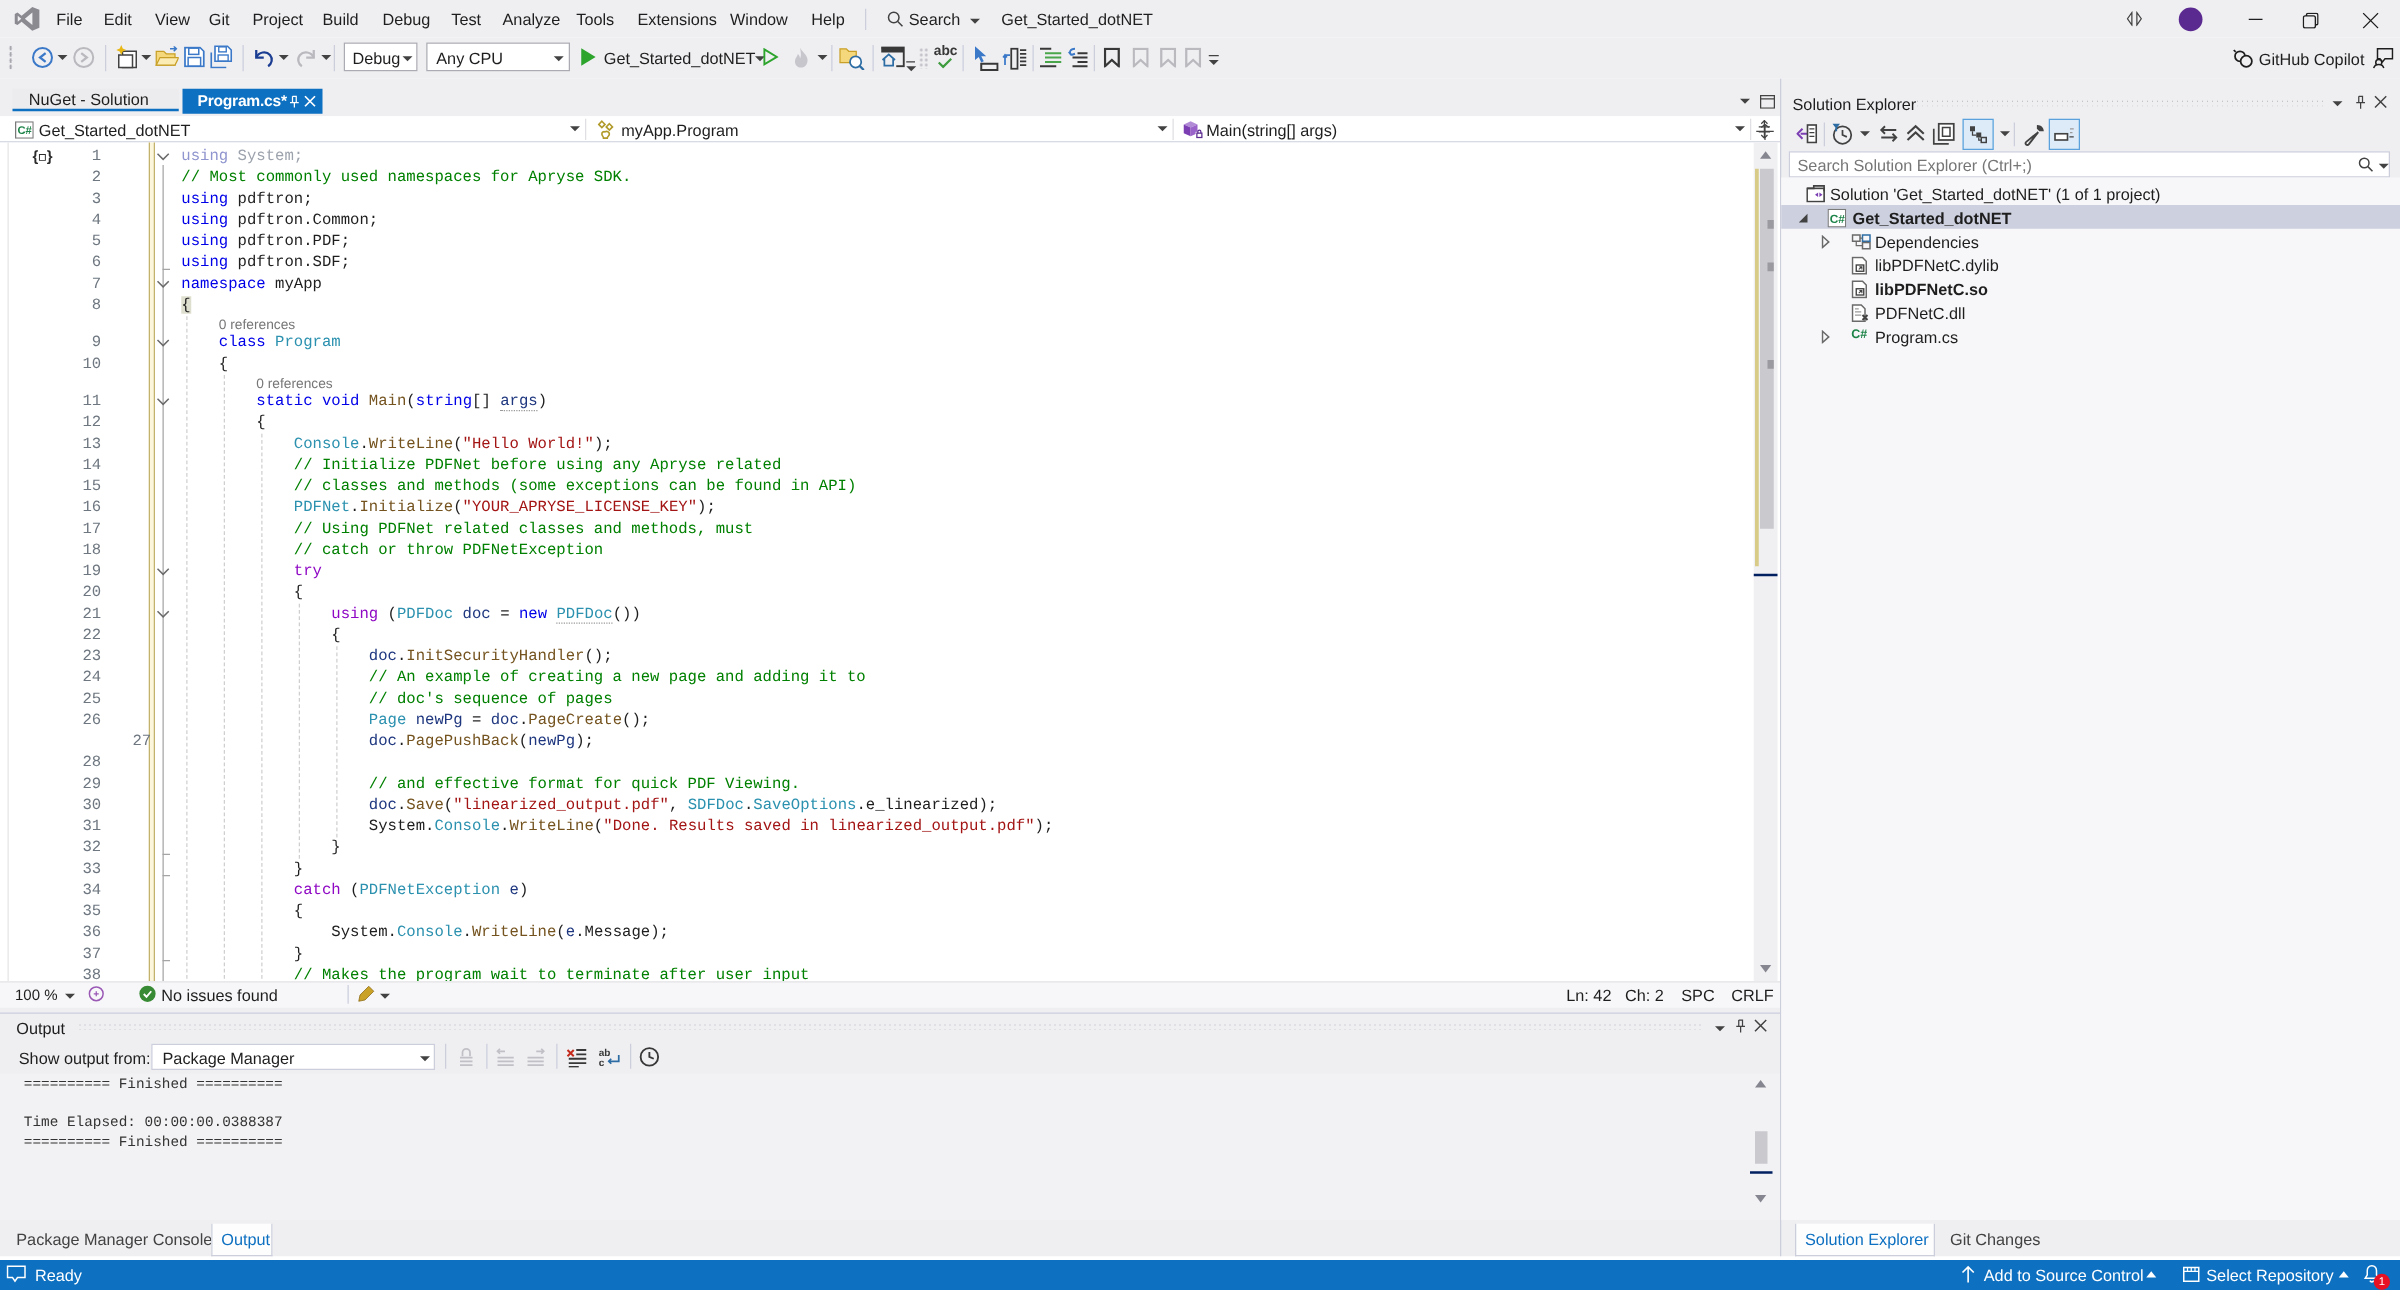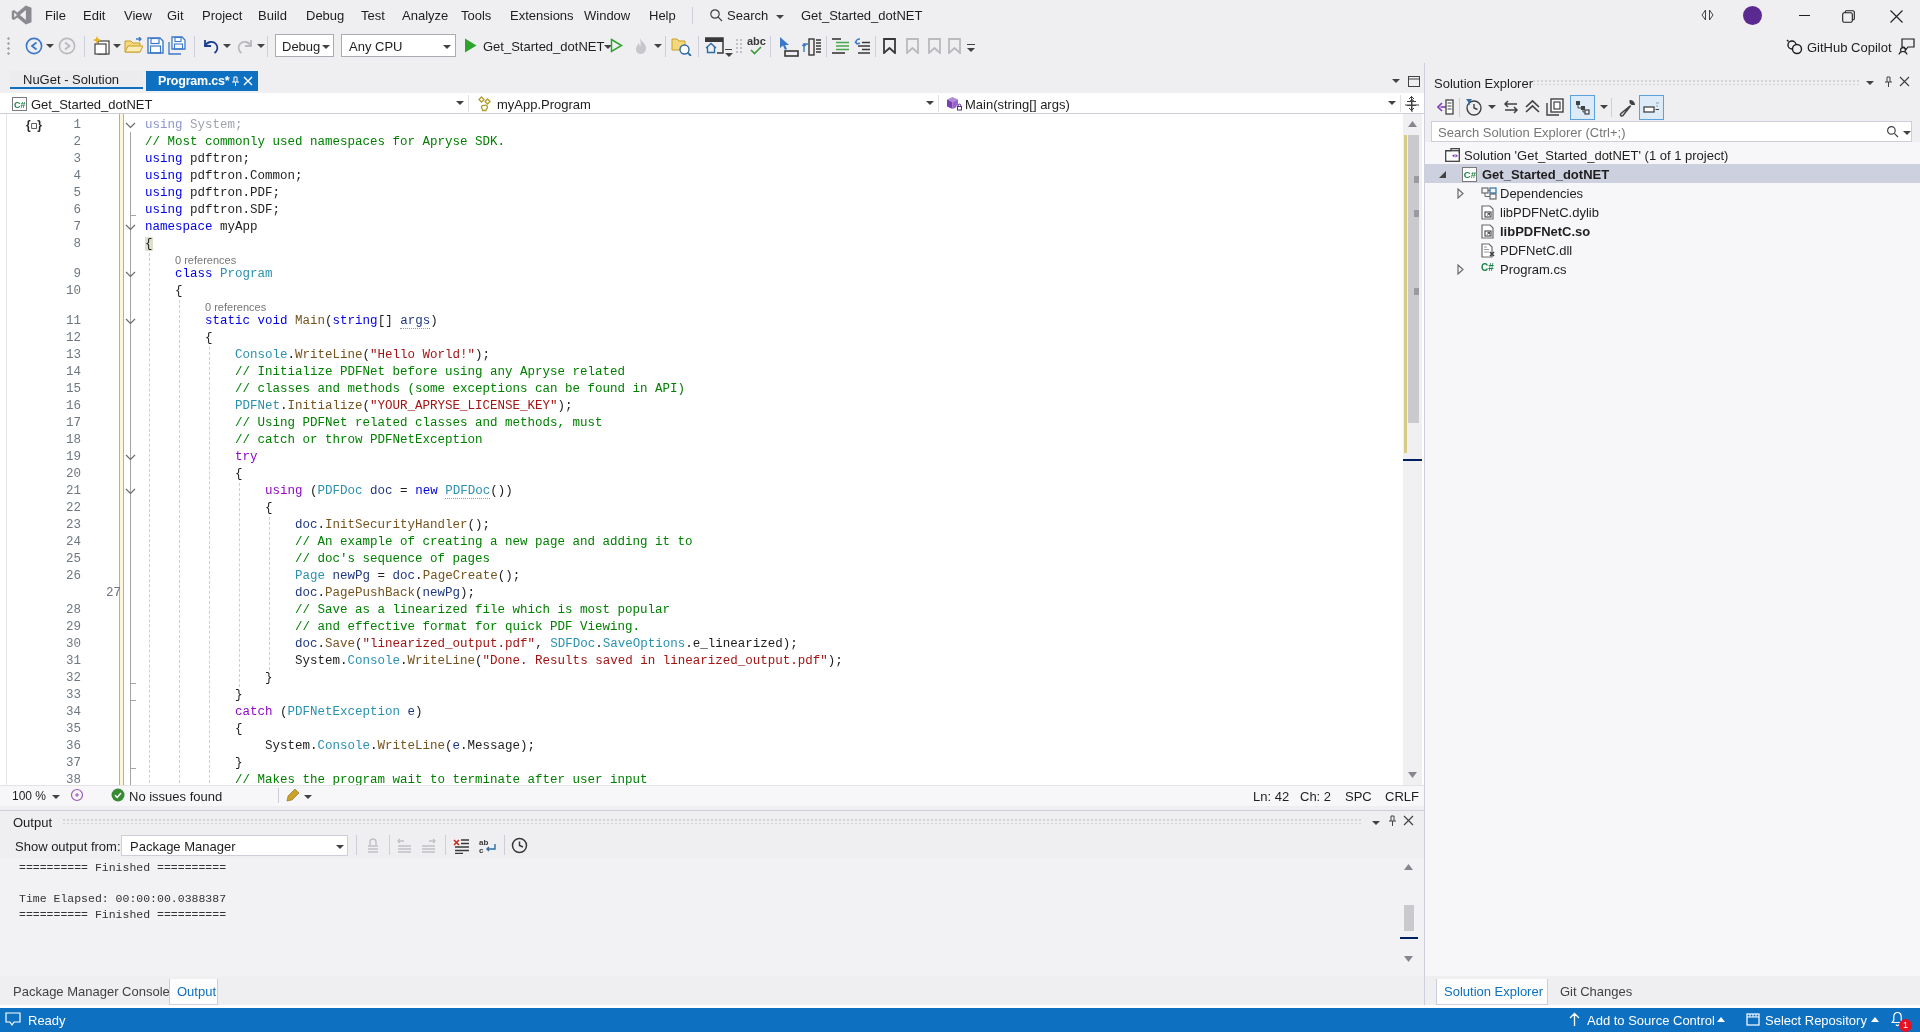--- a/index.html
+++ b/index.html
@@ -339,21 +339,20 @@
 <div class="codeline" style="top:315px;">            <span class="g">// catch or throw PDFNetException</span></div>
 <div class="codeline" style="top:332px;">            <span class="c">try</span></div>
 <div class="codeline" style="top:349px;">            {</div>
 <div class="codeline" style="top:366px;">                <span class="c">using</span> (<span class="t">PDFDoc</span> <span class="l">doc</span> = <span class="k">new</span> <span class="tq">PDFDoc</span>())</div>
 <div class="codeline" style="top:383px;">                {</div>
 <div class="codeline" style="top:400px;">                    <span class="l">doc</span>.<span class="m">InitSecurityHandler</span>();</div>
 <div class="codeline" style="top:417px;">                    <span class="g">// An example of creating a new page and adding it to</span></div>
 <div class="codeline" style="top:434px;">                    <span class="g">// doc's sequence of pages</span></div>
 <div class="codeline" style="top:451px;">                    <span class="t">Page</span> <span class="l">newPg</span> = <span class="l">doc</span>.<span class="m">PageCreate</span>();</div>
 <div class="codeline" style="top:468px;">                    <span class="l">doc</span>.<span class="m">PagePushBack</span>(<span class="l">newPg</span>);</div>
-<div class="codeline" style="top:485px;">                    <span class="g">// Save as a linearized file which is most popular</span></div>
 <div class="codeline" style="top:502px;">                    <span class="g">// and effective format for quick PDF Viewing.</span></div>
 <div class="codeline" style="top:519px;">                    <span class="l">doc</span>.<span class="m">Save</span>(<span class="s">"linearized_output.pdf"</span>, <span class="t">SDFDoc</span>.<span class="t">SaveOptions</span>.e_linearized);</div>
 <div class="codeline" style="top:536px;">                    System.<span class="t">Console</span>.<span class="m">WriteLine</span>(<span class="s">"Done. Results saved in linearized_output.pdf"</span>);</div>
 <div class="codeline" style="top:553px;">                }</div>
 <div class="codeline" style="top:570px;">            }</div>
 <div class="codeline" style="top:587px;">            <span class="c">catch</span> (<span class="t">PDFNetException</span> <span class="l">e</span>)</div>
 <div class="codeline" style="top:604px;">            {</div>
 <div class="codeline" style="top:621px;">                System.<span class="t">Console</span>.<span class="m">WriteLine</span>(<span class="l">e</span>.Message);</div>
 <div class="codeline" style="top:638px;">            }</div>
 <div class="codeline" style="top:655px;">            <span class="g">// Makes the program wait to terminate after user input</span></div>

